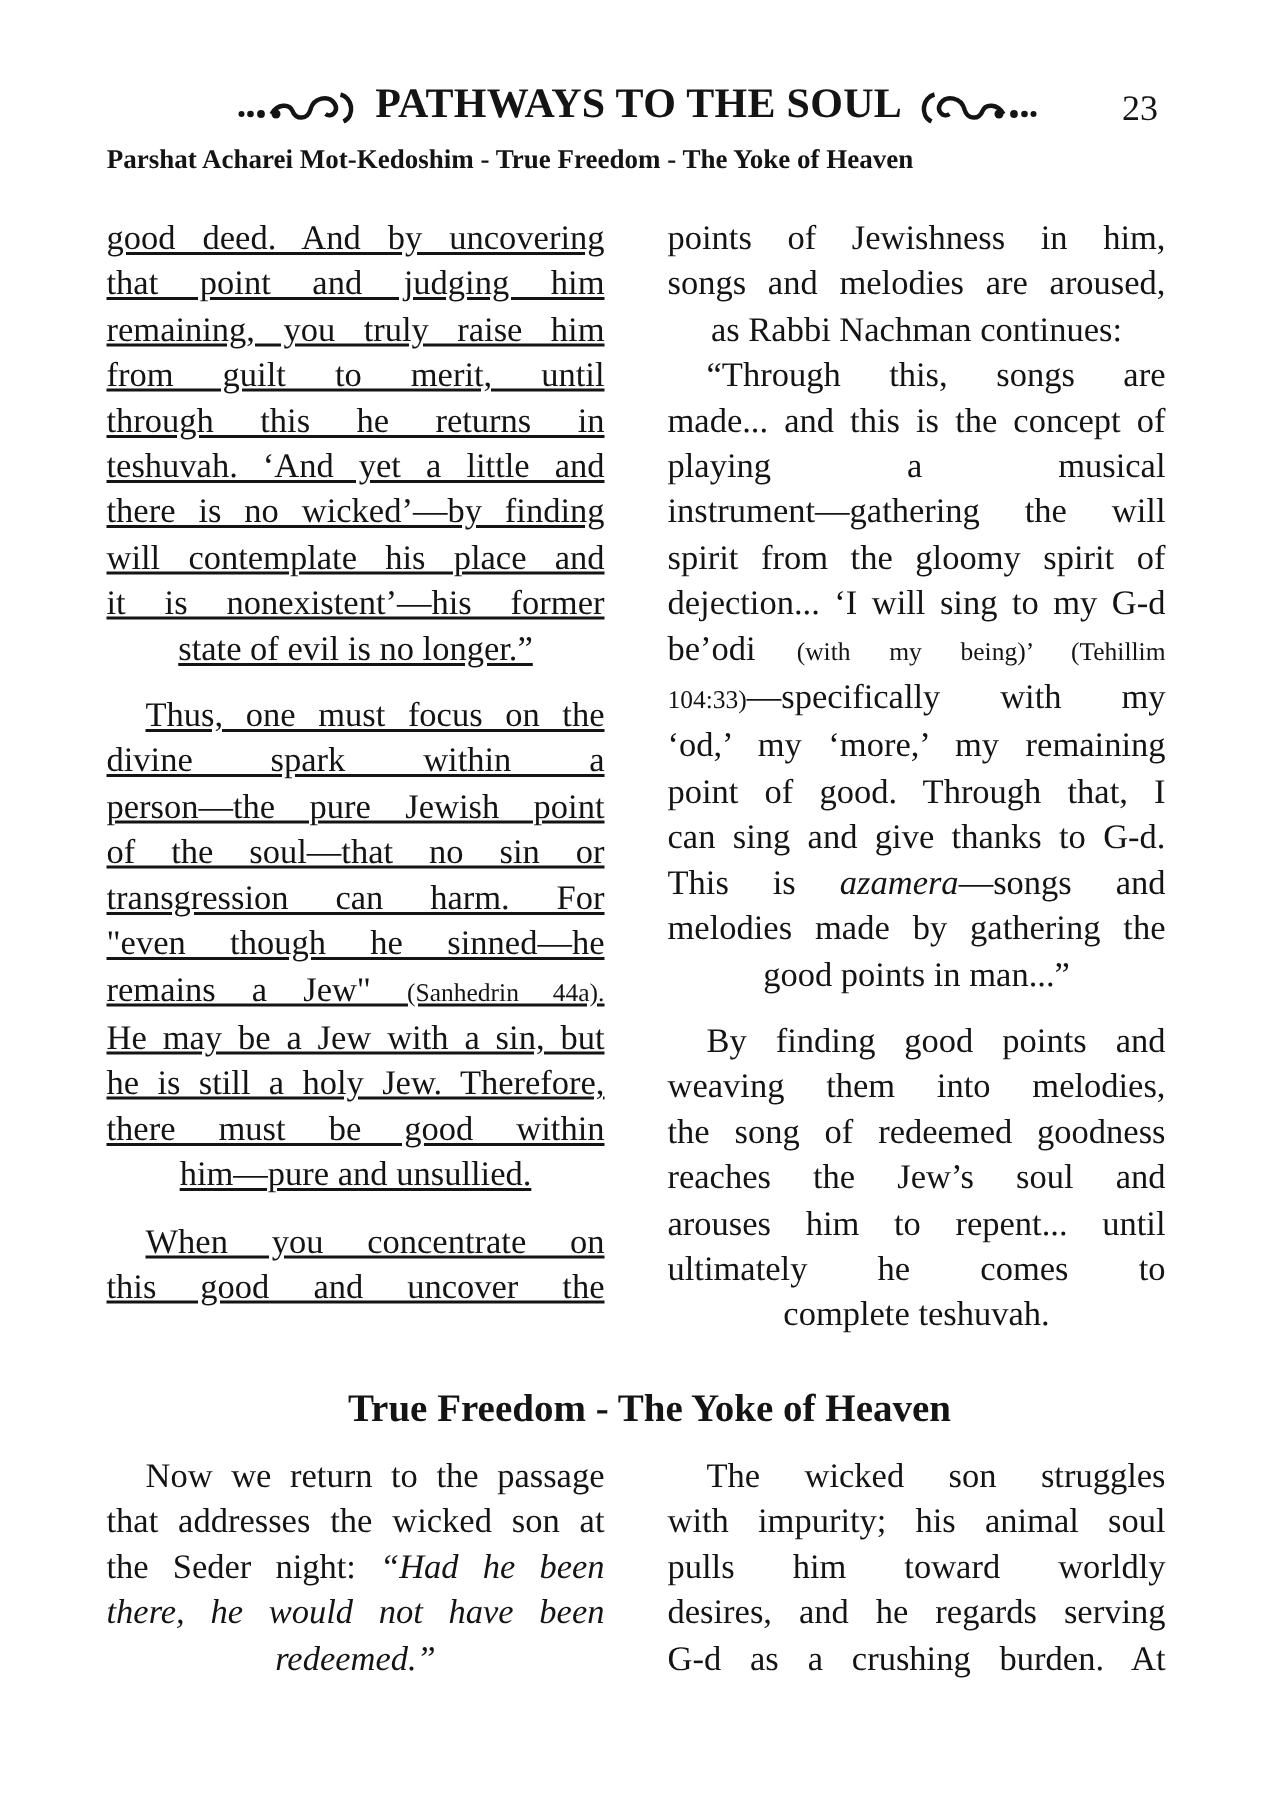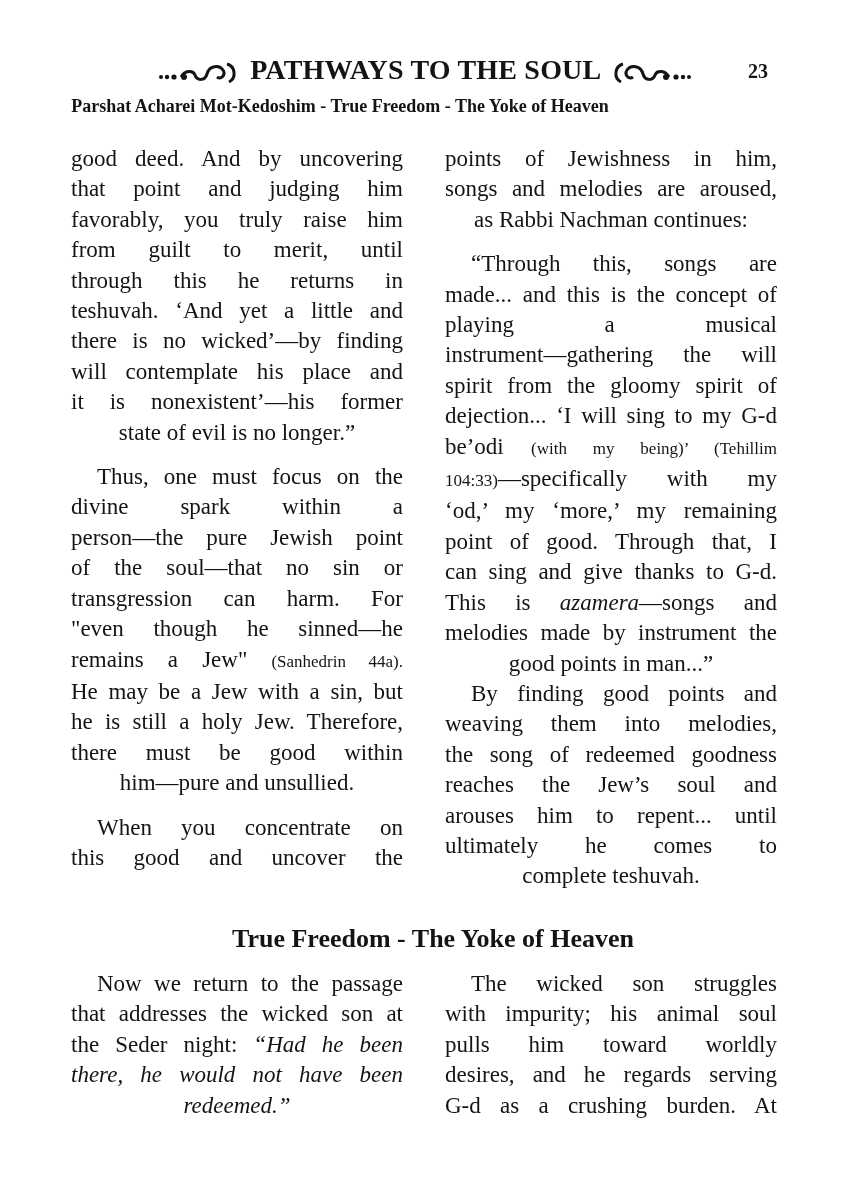--- a/index.html
+++ b/index.html
@@ -1,24 +1,24 @@
 <!DOCTYPE html>
 <html><head>
 <meta charset="utf-8">
 <style>
   html, body { margin:0; padding:0; background:#ffffff; }
   body { width:846px; height:1200px; position:relative; overflow:hidden; color:#141414; font-family:"Liberation Serif", serif; }
   .header { position:absolute; top:52px; left:0; width:720px; height:40px; }
   .title-row { position:absolute; left:130px; top:0; width:590px; text-align:center; font-weight:bold; font-size:28px; line-height:36px; letter-spacing:0.2px; white-space:nowrap; }
   .orn { display:inline-block; vertical-align:middle; width:86px; height:26px; }
-  .page-num { position:absolute; left:748px; top:8px; font-weight:bold; font-size:20px; }
+  .page-num { position:absolute; left:748px; top:8px; font-weight:normal; font-size:24px; }
   .subtitle { position:absolute; top:96px; left:0; width:674px; text-align:center; font-weight:bold; font-size:18px; padding-left:6px; box-sizing:border-box; }
   .col { position:absolute; width:332px; font-size:23px; line-height:30.4px; text-align:justify; }
   .small { font-size:17px; }
-  .colL { left:71px; top:144px; }
+  .colL { left:71px; top:144px;text-decoration:underline; }
   .colR { left:445px; top:144px; }
   .section-title { position:absolute; top:924px; left:0; width:846px; text-align:center; font-weight:bold; font-size:26px; padding-left:20px; box-sizing:border-box; }
   .colL2 { left:71px; top:969px; }
   .colR2 { left:445px; top:969px; }
   .ln { display:block; text-align:justify; text-align-last:justify; }
   .ln.c { text-align:center; text-align-last:center; }
   .ln.ind { padding-left:26px; }
 </style>
 </head>
 <body>
@@ -44,21 +44,21 @@
     </svg>
   </div>
   <div class="page-num">23</div>
 </div>
 <div class="subtitle">Parshat Acharei Mot-Kedoshim - True Freedom - The Yoke of Heaven</div>
 
 <div class="col colL">
   <div style="margin-bottom:14px">
     <span class="ln">good deed. And by uncovering</span>
     <span class="ln">that point and judging him</span>
-    <span class="ln">favorably, you truly raise him</span>
+    <span class="ln">remaining, you truly raise him</span>
     <span class="ln">from guilt to merit, until</span>
     <span class="ln">through this he returns in</span>
     <span class="ln">teshuvah. ‘And yet a little and</span>
     <span class="ln">there is no wicked’—by finding</span>
     <span class="ln">will contemplate his place and</span>
     <span class="ln">it is nonexistent’—his former</span>
     <span class="ln c">state of evil is no longer.”</span>
   </div>
   <div style="margin-bottom:14px">
     <span class="ln ind">Thus, one must focus on the</span>
@@ -73,39 +73,39 @@
     <span class="ln">there must be good within</span>
     <span class="ln c">him—pure and unsullied.</span>
   </div>
   <div>
     <span class="ln ind">When you concentrate on</span>
     <span class="ln">this good and uncover the</span>
   </div>
 </div>
 
 <div class="col colR">
-  <div style="margin-bottom:14px">
+  <div style="">
     <span class="ln">points of Jewishness in him,</span>
     <span class="ln">songs and melodies are aroused,</span>
     <span class="ln c">as Rabbi Nachman continues:</span>
   </div>
-  <div style="">
+  <div style="margin-bottom:14px">
     <span class="ln ind">“Through this, songs are</span>
     <span class="ln">made... and this is the concept of</span>
     <span class="ln">playing a musical</span>
     <span class="ln">instrument—gathering the will</span>
     <span class="ln">spirit from the gloomy spirit of</span>
     <span class="ln">dejection... ‘I will sing to my G-d</span>
     <span class="ln"><span>be’odi</span> <span class="small">(with my being)’ (Tehillim</span></span>
     <span class="ln"><span class="small">104:33)</span><span>—specifically with my</span></span>
     <span class="ln">‘od,’ my ‘more,’ my remaining</span>
     <span class="ln">point of good. Through that, I</span>
     <span class="ln">can sing and give thanks to G-d.</span>
     <span class="ln"><span>This is</span> <i>azamera</i><span>—songs and</span></span>
-    <span class="ln">melodies made by instrument the</span>
+    <span class="ln">melodies made by gathering the</span>
     <span class="ln c">good points in man...”</span>
   </div>
   <div>
     <span class="ln ind">By finding good points and</span>
     <span class="ln">weaving them into melodies,</span>
     <span class="ln">the song of redeemed goodness</span>
     <span class="ln">reaches the Jew’s soul and</span>
     <span class="ln">arouses him to repent... until</span>
     <span class="ln">ultimately he comes to</span>
     <span class="ln c">complete teshuvah.</span>

